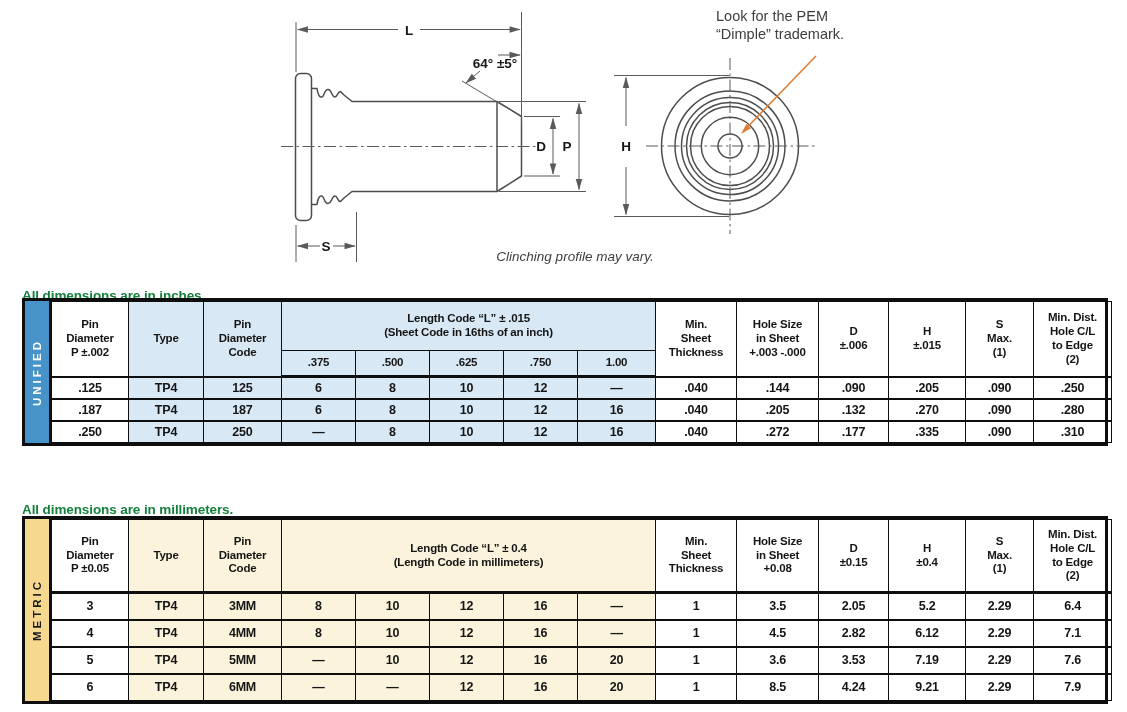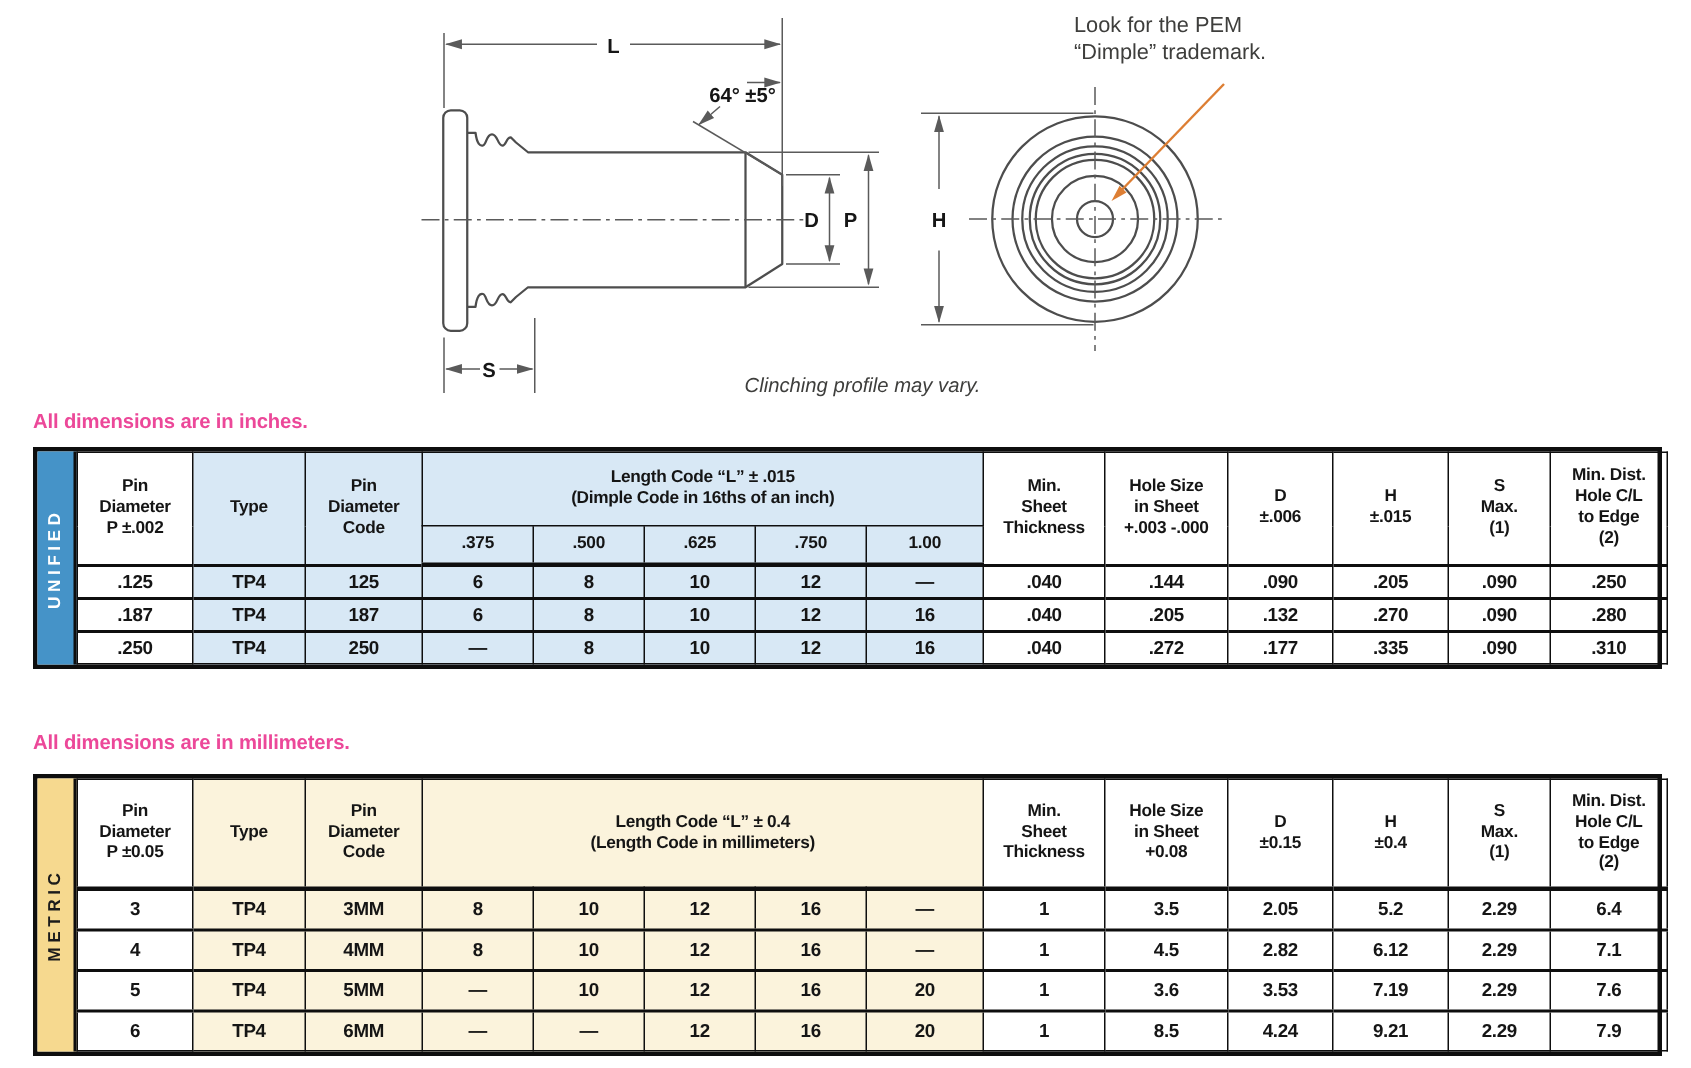--- a/index.html
+++ b/index.html
@@ -10,21 +10,21 @@
   .geo { stroke:#4d4d4d; stroke-width:1.5; fill:none; stroke-linejoin:round; }
   .dim { stroke:#5a5a5a; stroke-width:1; fill:none; }
   .cline { stroke:#5a5a5a; stroke-width:1; fill:none; stroke-dasharray:12 3.5 2.5 3.5; }
   .dimtext { font-family:"Liberation Sans", sans-serif; font-weight:bold; font-size:13.5px; fill:#161616; }
   .notetext { font-family:"Liberation Sans", sans-serif; font-size:14.5px; fill:#3e3e3c; }
   .captiontext { font-family:"Liberation Sans", sans-serif; font-size:13.5px; font-style:italic; fill:#3e3e3c; }
   .orange-line { stroke:#dd7e33; stroke-width:1.6; fill:none; }
   .orange-fill { fill:#dd7e33; }
 
   
-  .dim-note { position:absolute; left:22px; font-size:13.5px; font-weight:bold; color:#ec4899; letter-spacing:-0.1px; }
+  .dim-note { position:absolute; left:22px; font-size:13.5px; font-weight:bold; color:#15803d; letter-spacing:-0.1px;margin-top:15px; }
   #note-unified { top:273px; }
   #note-metric { top:487px;text-align:center; }
 
   
   .pemtable { position:absolute; left:22px; width:1086px; display:flex; border:3px solid #0e0e0e; box-sizing:border-box; background:#fff; }
   #table-unified { top:298px; }
   #table-metric  { top:516px; }
 
   .side-tab { width:24px; flex:0 0 24px; display:flex; align-items:center; justify-content:center; border-right:2.5px solid #0e0e0e; }
   .side-tab.unified { background:#4593c8; }
@@ -163,21 +163,21 @@
     <thead>
       <tr class="hdr-main-u">
         <th rowspan="2">Pin
 Diameter
 P ±.002</th>
         <th rowspan="2" class="tint-blue">Type</th>
         <th rowspan="2" class="tint-blue">Pin
 Diameter
 Code</th>
         <th colspan="5" class="tint-blue">Length Code “L” ± .015
-(Dimple Code in 16ths of an inch)</th>
+(Sheet Code in 16ths of an inch)</th>
         <th rowspan="2">Min.
 Sheet
 Thickness</th>
         <th rowspan="2">Hole Size
 in Sheet
 +.003  -.000</th>
         <th rowspan="2">D
 ±.006</th>
         <th rowspan="2">H
 ±.015</th>

